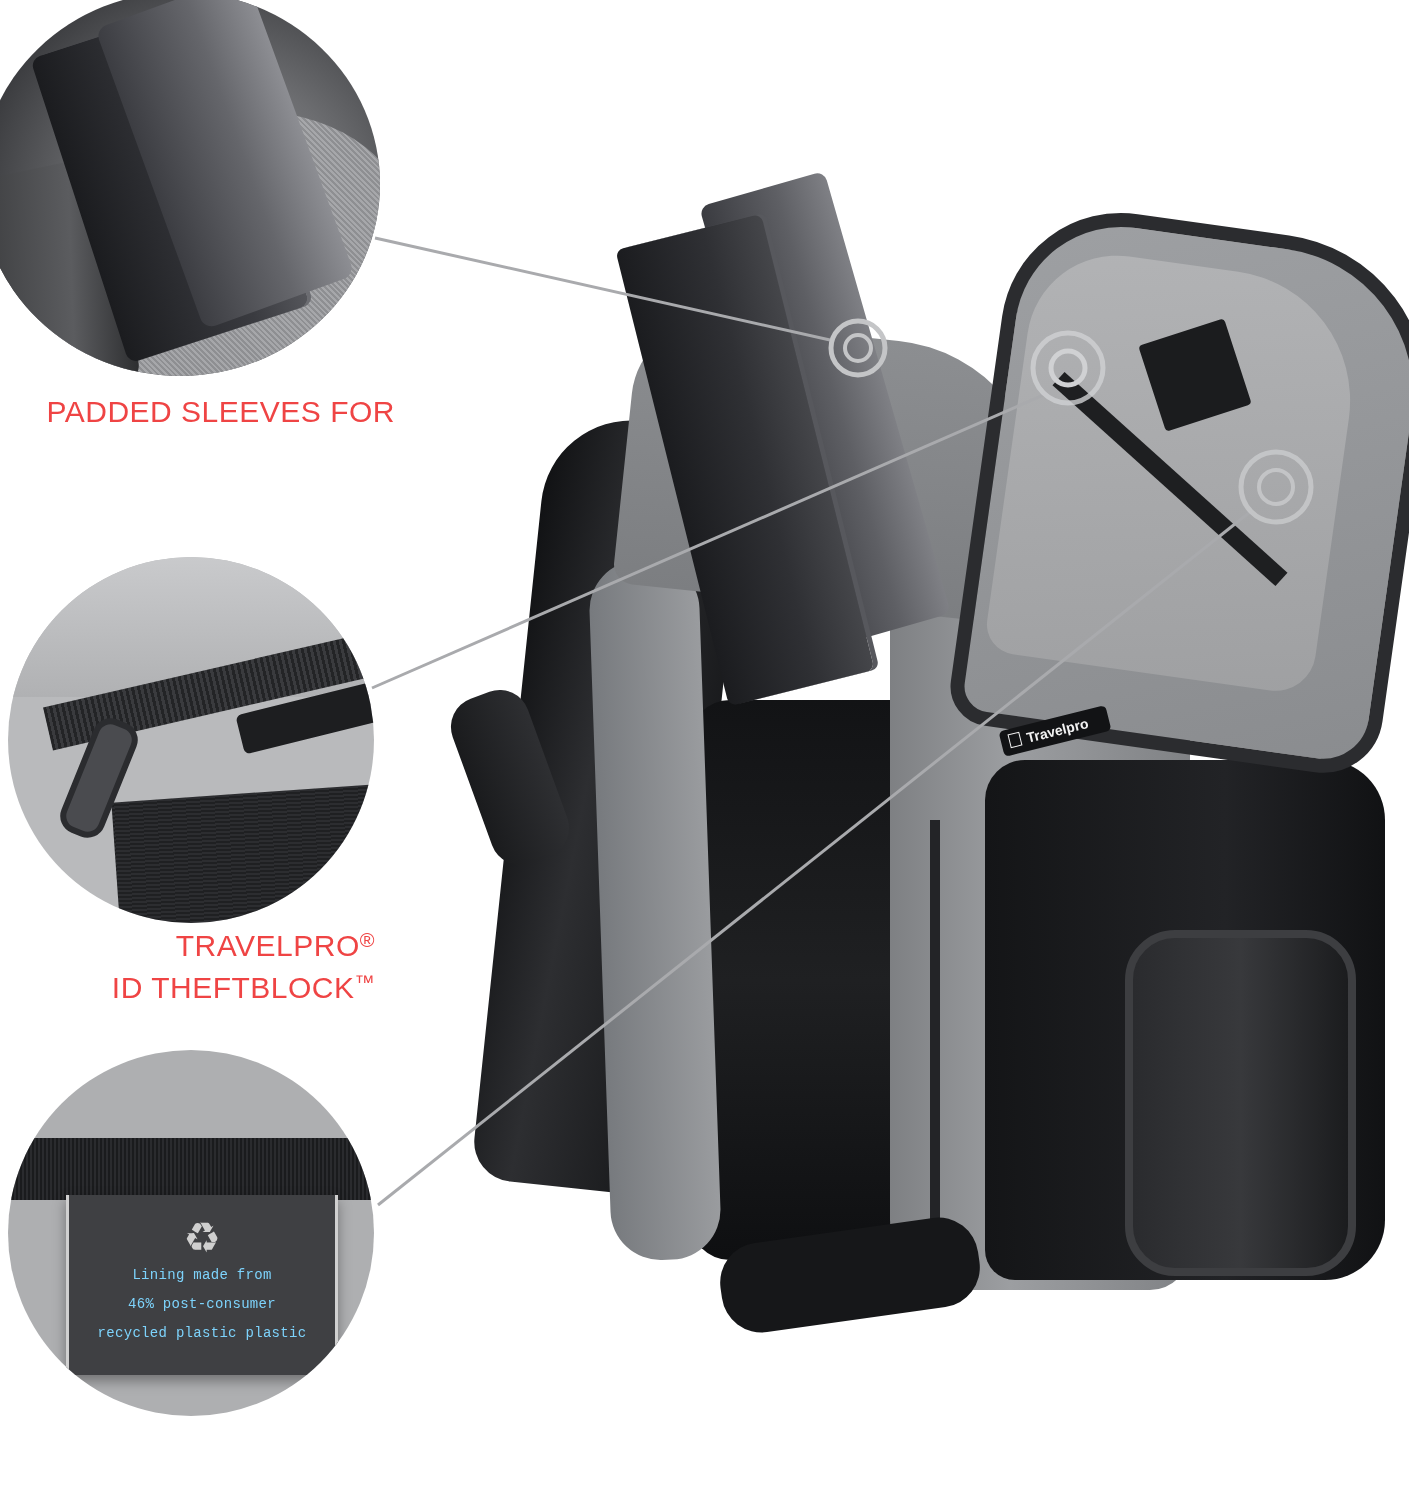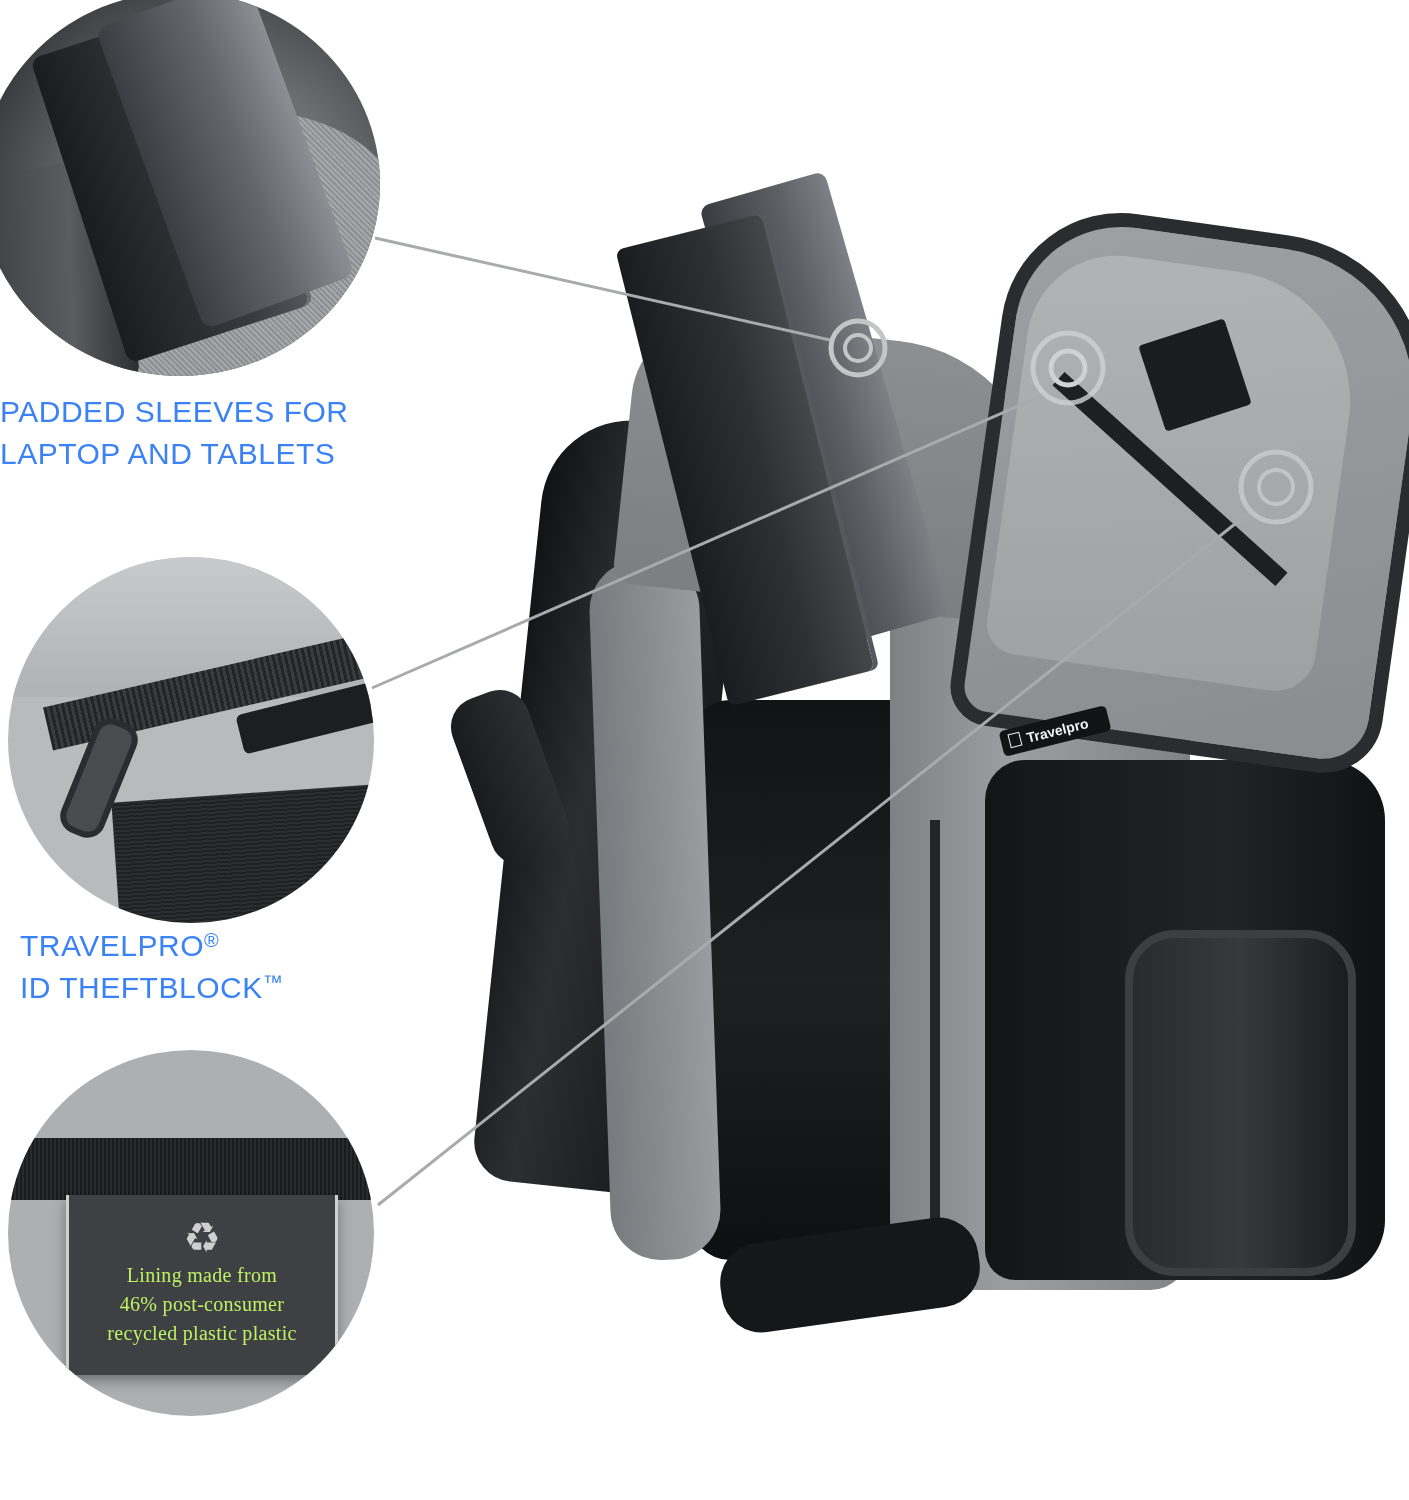--- a/index.html
+++ b/index.html
@@ -5,21 +5,21 @@
   html, body { margin: 0; padding: 0; background: #ffffff; }
   body { width: 1409px; height: 1500px; position: relative; overflow: hidden;
          font-family: "Liberation Sans", "DejaVu Sans", sans-serif; }
 
   
   .inset { position: absolute; border-radius: 50%; overflow: hidden; }
   .inset-1 { left: -20px; top: -8px; width: 400px; height: 384px; background: radial-gradient(circle at 60% 55%, #8f9092 0%, #6c6d70 40%, #3d3e41 75%, #1d1e20 100%); }
   .inset-2 { left: 8px; top: 557px; width: 366px; height: 366px; background: #b9babc; }
   .inset-3 { left: 8px; top: 1050px; width: 366px; height: 366px; background: #aeafb1; }
 
-  .caption { position: absolute; left: 0; text-align: left; color: #3b82f6; font-weight: 300;
+  .caption { position: absolute; left: 0; text-align: right; color: #ef4444; font-weight: 300;
              font-size: 30px; letter-spacing: 0.5px; line-height: 42px; text-transform: uppercase; }
   .caption-1 { left: 0; top: 391px; width: 395px; }
   .caption-2 { left: 20px; top: 925px; width: 355px; }
   .caption-3 { left: 20px; top: 1412px; width: 395px; }
   .caption sup { font-size: 20px; vertical-align: top; line-height: 30px; }
 
   
   .i1-strap { position:absolute; left:10px; top:175px; width:130px; height:230px; background:linear-gradient(100deg,#3a3b3d,#5b5c5f 60%,#2b2c2e); transform:rotate(-12deg); border-radius:20px; }
   .i1-sleeve { position:absolute; left:50px; top:120px; width:380px; height:300px; background:repeating-linear-gradient(45deg,#8e8f92 0 2px,#a6a7aa 2px 4px); border-radius:50% 40% 0 0; }
   .i1-laptop { position:absolute; left:95px; top:30px; width:190px; height:320px; background:linear-gradient(90deg,#1b1c1f,#3a3b40 70%,#55565b); transform:rotate(-18deg); border-radius:10px; box-shadow: 4px 0 0 #6b6c71; }
@@ -29,21 +29,21 @@
   .i2-top { position:absolute; left:0; top:0; width:100%; height:140px; background:linear-gradient(180deg,#c9cacc,#b0b1b3); }
   .i2-zip { position:absolute; left:40px; top:150px; width:380px; height:44px; background:repeating-linear-gradient(90deg,#232426 0 3px,#3a3b3e 3px 6px); transform:rotate(-13deg); transform-origin:left center; }
   .i2-black { position:absolute; left:110px; top:235px; width:300px; height:200px; background:repeating-linear-gradient(0deg,#1f2022 0 2px,#2c2d30 2px 4px); transform:rotate(-4deg); }
   .i2-pull { position:absolute; left:68px; top:160px; width:34px; height:110px; border:6px solid #2b2c2f; border-radius:18px; background:#4a4b4f; transform:rotate(22deg); }
   .i2-tab { position:absolute; left:230px; top:140px; width:150px; height:40px; background:#1d1e20; transform:rotate(-14deg); border-radius:6px; }
 
   
   .i3-band { position:absolute; left:0; top:88px; width:100%; height:62px; background:repeating-linear-gradient(90deg,#1a1b1d 0 2px,#2a2b2e 2px 4px); }
   .i3-label { position:absolute; left:58px; top:145px; width:266px; height:180px; background:#3f4043; border-left:3px solid #d0d0d0; border-right:3px solid #d0d0d0; box-shadow: 0 6px 12px rgba(0,0,0,0.35); text-align:center; color:#d9d9d9; }
   .i3-recycle { font-size:42px; line-height:46px; margin-top:20px; color:#cfcfcf; }
-  .i3-line { font-family:Liberation Serif, serif; font-size:20px; line-height:29px; letter-spacing:0.3px; color:#bef264; }
+  .i3-line { font-family:Liberation Mono, monospace; font-size:14px; line-height:29px; letter-spacing:0.3px; color:#7dd3fc; }
 
   
   .bp { position:absolute; }
   .bp-strap-left { left:510px; top:420px; width:200px; height:770px; background:linear-gradient(95deg,#0f1012,#2d2e31 40%,#131416); border-radius:90px 60px 30px 40px; transform:rotate(6deg); }
   .bp-strap-left2 { left:600px; top:560px; width:110px; height:700px; background:linear-gradient(90deg,#777a7e,#9a9c9f); border-radius:50px; transform:rotate(-2deg); }
   .bp-back-panel { left:690px; top:700px; width:240px; height:560px; background:linear-gradient(180deg,#121315,#1f2022 50%,#0e0f11); border-radius:40px 20px 30px 40px; }
   .bp-main { left:890px; top:470px; width:300px; height:820px; background:linear-gradient(90deg,#7e8083 0%,#9c9ea1 40%,#808285 100%); border-radius:40px 30px 40px 70px; }
   .bp-front-black { left:985px; top:760px; width:400px; height:520px; background:linear-gradient(90deg,#141517,#222326 60%,#111214); border-radius:40px 60px 60px 30px; }
   .bp-side-pocket { left:1125px; top:930px; width:215px; height:330px; background:linear-gradient(90deg,#2a2b2e,#38393c 50%,#1b1c1e); border-radius:50px; border:8px solid #3d3e41; }
   .bp-top-collar { left:625px; top:335px; width:420px; height:270px; background:linear-gradient(180deg,#8c8e91,#7c7e81); border-radius:80px 160px 20px 20px; transform:rotate(6deg); }
@@ -66,21 +66,20 @@
 <body>
 
 <div class="inset inset-1">
   <div class="i1-sleeve"></div>
   <div class="i1-strap"></div>
   <div class="i1-laptop"></div>
   <div class="i1-tablet"></div>
 </div>
 <div class="caption caption-1">
   <div>PADDED SLEEVES FOR</div>
-  <div>LAPTOP AND TABLETS</div>
 </div>
 
 <div class="inset inset-2">
   <div class="i2-top"></div>
   <div class="i2-zip"></div>
   <div class="i2-black"></div>
   <div class="i2-tab"></div>
   <div class="i2-pull"></div>
 </div>
 <div class="caption caption-2">

